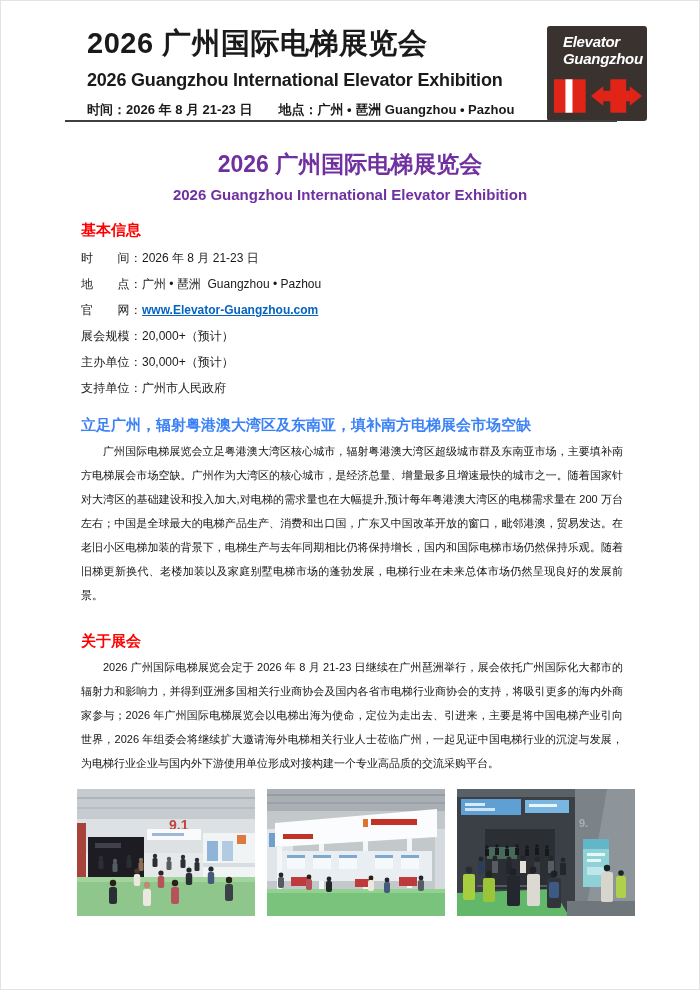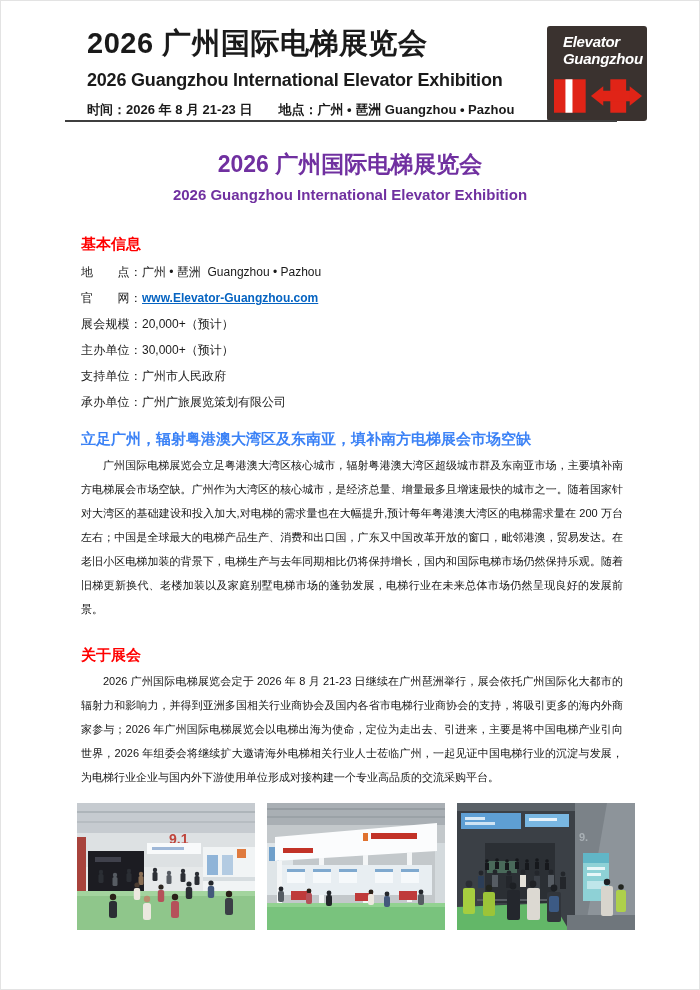--- a/index.html
+++ b/index.html
@@ -20,21 +20,21 @@
         border-radius:3px;box-sizing:border-box;padding:7px 0 0 16px;}
   .logo-line{color:#ffffff;font-style:italic;font-weight:700;font-size:15px;line-height:17px;
              letter-spacing:-.3px;white-space:nowrap;}
   .logo-shapes{position:absolute;left:7px;bottom:7px;width:88px;height:36px;display:block;}
   
   .main-title-zh{margin-top:30px;text-align:center;font-size:23px;line-height:30px;font-weight:600;}
   .main-title-en{margin-top:6px;text-align:center;font-size:15px;line-height:20px;font-weight:600;}
   
   .content{padding:0 76px 0 80px;}
   .sec-heading{font-size:15px;font-weight:700;line-height:20px;}
-  .mt-xl{margin-top:30px;line-height:18px;}
+  .mt-xl{margin-top:16px;line-height:18px;}
   .mt-lg{margin-top:14px;}
   .mt-md{margin-top:24px;}
   .fields{margin-top:6px;font-size:12px;}
   .field-row{line-height:26px;white-space:pre;}
   .field-label{letter-spacing:.2px;}
   .link{text-decoration:underline;font-weight:700;cursor:pointer;}
   .para{font-size:11px;line-height:24px;text-align:justify;text-indent:2em;margin:4px 0 0 0;color:#141414;}
   
   .photos{display:flex;gap:12px;margin:14px 0 0 -4px;width:636px;}
   .photo{width:178px;height:127px;overflow:hidden;background:#ddd;}
@@ -68,26 +68,26 @@
   <div class="header-rule"></div>
 
   <div class="main-title-zh" style="color:#7030a0">2026 广州国际电梯展览会</div>
   <div class="main-title-en" style="color:#7030a0">2026 Guangzhou International Elevator Exhibition</div>
 
   <div class="content">
 
     <div class="sec-heading mt-xl" style="color:#ff0000">基本信息</div>
 
     <div class="fields">
+      <div class="field-row"><span class="field-label">时　　间：</span><span class="field-value">2026 年 8 月 21-23 日</span></div>
       <div class="field-row"><span class="field-label">地　　点：</span><span class="field-value">广州 • 琶洲  Guangzhou • Pazhou</span></div>
       <div class="field-row"><span class="field-label">官　　网：</span><a class="link" style="color:#0563c1">www.Elevator-Guangzhou.com</a></div>
       <div class="field-row"><span class="field-label">展会规模：</span><span class="field-value">20,000+（预计）</span></div>
       <div class="field-row"><span class="field-label">主办单位：</span><span class="field-value">30,000+（预计）</span></div>
       <div class="field-row"><span class="field-label">支持单位：</span><span class="field-value">广州市人民政府</span></div>
-      <div class="field-row"><span class="field-label">承办单位：</span><span class="field-value">广州广旅展览策划有限公司</span></div>
     </div>
 
     <div class="sec-heading mt-lg" style="color:#3b82f6">立足广州，辐射粤港澳大湾区及东南亚，填补南方电梯展会市场空缺</div>
     <p class="para">广州国际电梯展览会立足粤港澳大湾区核心城市，辐射粤港澳大湾区超级城市群及东南亚市场，主要填补南方电梯展会市场空缺。广州作为大湾区的核心城市，是经济总量、增量最多且增速最快的城市之一。随着国家针对大湾区的基础建设和投入加大,对电梯的需求量也在大幅提升,预计每年粤港澳大湾区的电梯需求量在 200 万台左右；中国是全球最大的电梯产品生产、消费和出口国，广东又中国改革开放的窗口，毗邻港澳，贸易发达。在老旧小区电梯加装的背景下，电梯生产与去年同期相比仍将保持增长，国内和国际电梯市场仍然保持乐观。随着旧梯更新换代、老楼加装以及家庭别墅电梯市场的蓬勃发展，电梯行业在未来总体市场仍然呈现良好的发展前景。</p>
 
     <div class="sec-heading mt-md" style="color:#ff0000">关于展会</div>
     <p class="para">2026 广州国际电梯展览会定于 2026 年 8 月 21-23 日继续在广州琶洲举行，展会依托广州国际化大都市的辐射力和影响力，并得到亚洲多国相关行业商协会及国内各省市电梯行业商协会的支持，将吸引更多的海内外商家参与；2026 年广州国际电梯展览会以电梯出海为使命，定位为走出去、引进来，主要是将中国电梯产业引向世界，2026 年组委会将继续扩大邀请海外电梯相关行业人士莅临广州，一起见证中国电梯行业的沉淀与发展，为电梯行业企业与国内外下游使用单位形成对接构建一个专业高品质的交流采购平台。</p>
 
     <div class="photos">
 

